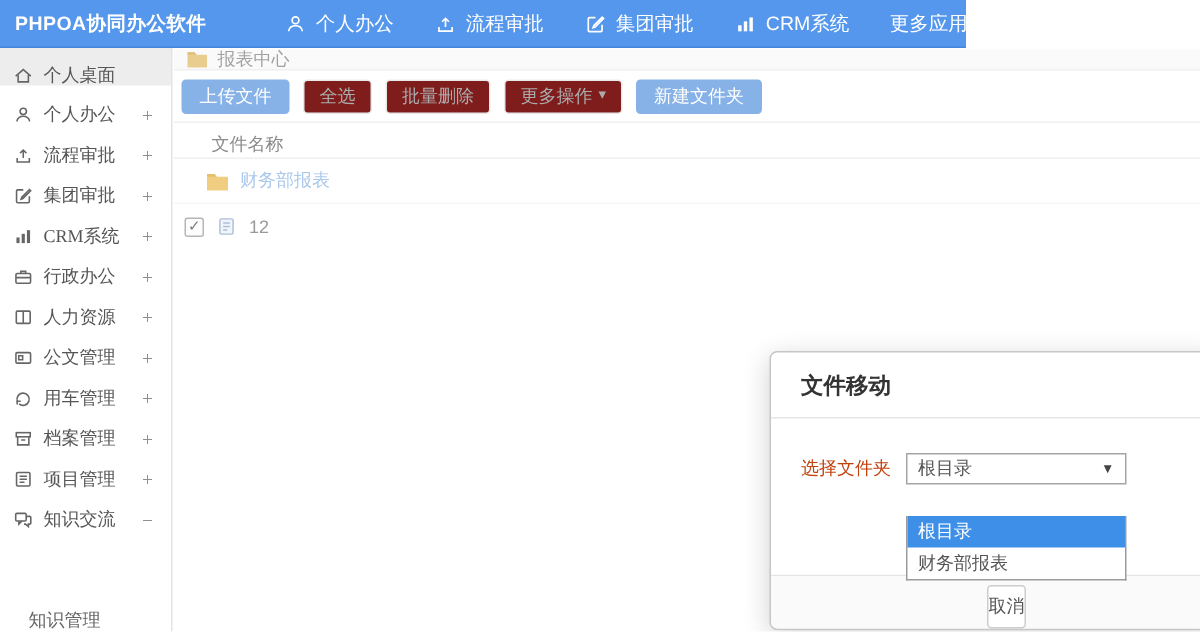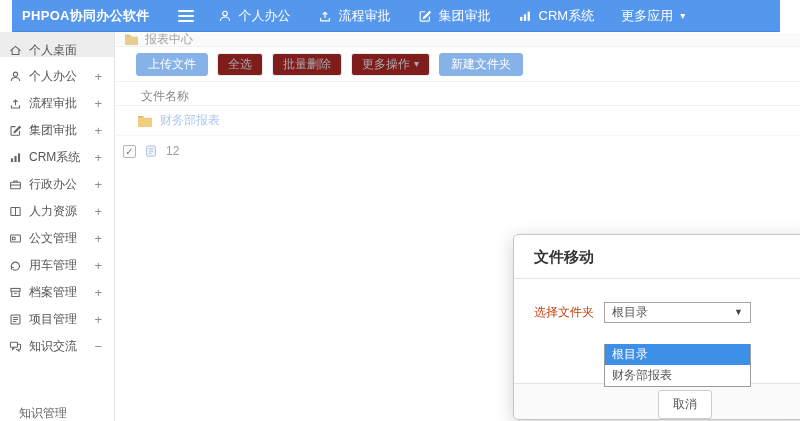--- a/index.html
+++ b/index.html
@@ -1,49 +1,49 @@
 <!DOCTYPE html>
 <html><head>
 <meta charset="utf-8">
 <style>
   * { margin:0; padding:0; box-sizing:border-box; }
   html,body { width:800px; height:421px; overflow:hidden; position:relative;
     font-family:"Liberation Sans","DejaVu Sans",sans-serif; background:#fff; }
 
   
-  .navbar { position:absolute; left:12px; top:0; width:768px; height:32px;
+  .navbar { position:absolute; left:0; top:0; width:644px; height:32px;
     background:#5597ec; border-bottom:1px solid #4486dd;
     display:flex; align-items:center; padding-left:10px; color:#fff; }
   .brand { font-size:13px; font-weight:bold; letter-spacing:.3px; white-space:nowrap; }
   .hamburger { margin-left:28px; width:16px; display:flex; flex-direction:column; gap:3px; cursor:pointer; }
   .hamburger i { display:block; height:2px; background:#fff; border-radius:1px; }
   .nav-items { display:flex; gap:27px; margin-left:24px; align-items:center; }
   .nav-item { display:flex; align-items:center; gap:7px; font-size:13px; color:#fff;
     text-decoration:none; cursor:pointer; white-space:nowrap; }
   .nav-item svg { display:block; }
   .caret { font-size:10px; line-height:1; }
 
   
   .sidebar { position:absolute; left:0; top:32px; bottom:0; width:115px;
     background:#fff; border-right:1px solid #e4e4e4; }
   .side-item { height:27px; display:flex; align-items:center; padding:12px 12px 0 9px;
-    color:#555; font-size:12px; cursor:pointer; }
+    color:#555; font-size:12px; cursor:pointer;font-family:Liberation Serif, serif; }
   .side-item.active { height:25px; background:#ededed; }
   .side-item svg { display:block; margin-right:7px; color:#666; flex:none; }
   .slabel { white-space:nowrap; }
   .ssuffix { margin-left:auto; color:#8d8d8d; font-size:13px; }
   .side-sub-item { height:22px; display:flex; align-items:center; padding:0 14px 0 19px;
     color:#666; font-size:12px; cursor:pointer;margin-top:48px; }
 
   
   .main { position:absolute; left:116px; top:33px; right:0; bottom:0; background:#fff; }
   .breadcrumb { height:14px; background:#fafafa; border-bottom:1px solid #f0f0f0;
     display:flex; align-items:center; gap:6px; padding-left:8px;
     color:#a2a2a2; font-size:12px; }
-  .toolbar { height:34px; display:flex; align-items:center; gap:9px; padding-left:20px; }
+  .toolbar { height:34px; display:flex; align-items:center; gap:9px; padding-left:5px; }
   .btn { font-size:12px; border-radius:3px; height:23px; display:inline-flex;
     align-items:center; gap:4px; cursor:pointer; }
   .btn-primary { background:#87b2e7; border:1px solid #87b2e7; color:#fff; padding:0 11px; }
   .btn-default { background:#7f1d1d; border:1px solid #e9e9e9; color:#ababab; padding:0 10px; }
   .btn-default .caret { color:#ababab; }
   .table-header { height:25px; border-top:1px solid #efefef; border-bottom:1px solid #efefef;
     display:flex; align-items:flex-end; padding-left:25px; color:#8a8a8a; font-size:12px; }
   .folder-row { height:30px; display:flex; align-items:center; gap:7px; padding-left:21px;
     border-bottom:1px solid #f6f6f6; }
   .folder-link { color:#aac8ec; font-size:12px; text-decoration:none; cursor:pointer; }
@@ -70,21 +70,21 @@
     border:1px solid #9b9b9b; border-top:none; z-index:11; }
   .option { height:21px; line-height:21px; padding-left:7px; font-size:12px;
     color:#555; cursor:pointer; white-space:nowrap; }
   .option.selected { background:#3e8fe8; color:#fff; }
   .modal-footer { position:absolute; left:0; right:0; bottom:0; height:36px;
     background:#fafafa; border-top:1px solid #e5e5e5; border-radius:0 0 5px 5px;
     display:flex; align-items:flex-start; gap:12px; padding:6px 0 0 144px; }
   .btn-save { background:#d4453c; border:1px solid #c23b32; color:#fff;
     font-size:12px; padding:5px 13px; border-radius:3px; cursor:pointer; }
   .btn-cancel { background:#fff; border:1px solid #ccc; color:#555;
-    font-size:12px; padding:5px 14px; border-radius:3px; cursor:pointer; }
+    font-size:12px; padding:5px 0; border-radius:3px; cursor:pointer; }
 </style>
 </head>
 <body>
 
 <div class="navbar">
   <div class="brand">PHPOA协同办公软件</div>
   <div class="hamburger">
       <i></i>
       <i></i>
       <i></i>

